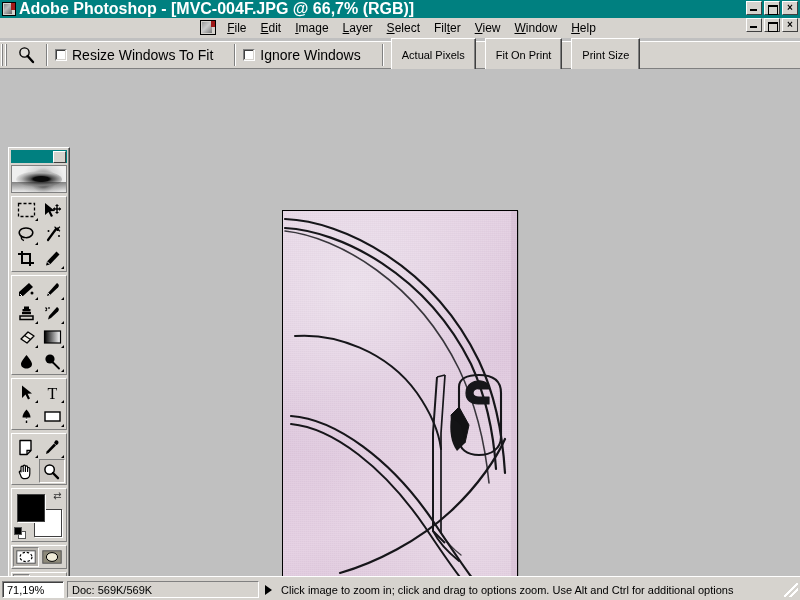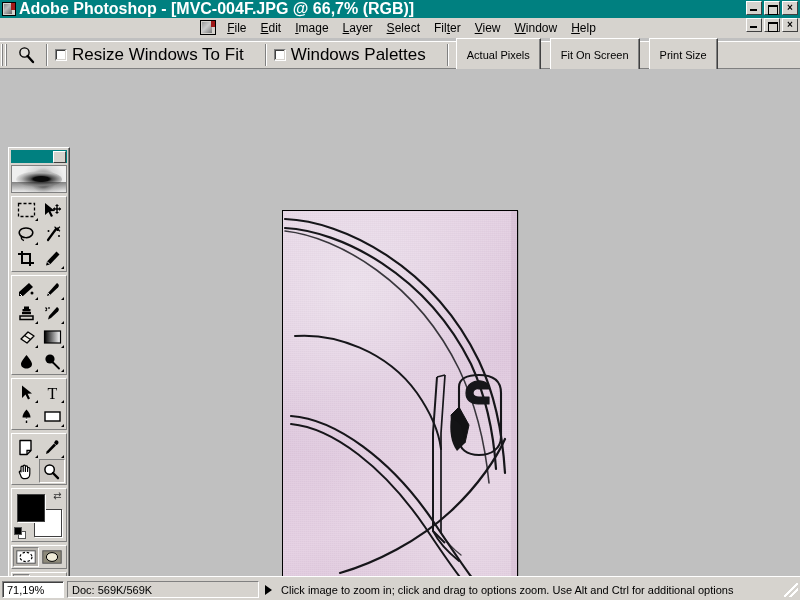--- a/index.html
+++ b/index.html
@@ -147,21 +147,21 @@
     flex: 0 0 auto;
   }
   .opt-sep {
     width: 1px; height: 22px; margin: 0 7px;
     border-left: 1px solid #808080;
     border-right: 1px solid #ffffff;
     flex: 0 0 auto;
   }
   .opt-check {
     display: flex; align-items: center; gap: 5px;
-    font-size: 17px; color:#000; white-space: nowrap;
+    font-size: 14px; color:#000; white-space: nowrap;
   }
   .cbox {
     width: 12px; height: 12px;
     background: #ffffff;
     border-top: 1px solid #808080;
     border-left: 1px solid #808080;
     border-right: 1px solid #ffffff;
     border-bottom: 1px solid #ffffff;
     box-shadow: inset -1px -1px 0 #d6d3ce, inset 1px 1px 0 #404040;
     flex: 0 0 auto;
@@ -463,27 +463,27 @@
 
     <div class="opt-check" style="margin-right:14px">
       <span class="cbox"></span>
       <span>Resize Windows To Fit</span>
     </div>
 
     <div class="opt-sep"></div>
 
     <div class="opt-check" style="margin-right:14px">
       <span class="cbox"></span>
-      <span>Windows Palettes</span>
+      <span>Ignore Windows</span>
     </div>
 
     <div class="opt-sep"></div>
 
     <div class="opt-btn">Actual Pixels</div>
-    <div class="opt-btn">Fit On Screen</div>
+    <div class="opt-btn">Fit On Print</div>
     <div class="opt-btn">Print Size</div>
   </div>
 
   <div class="workspace">
 
     <div class="doc-canvas">
       <div class="photo"></div>
       <div class="photo-noise"></div>
       <svg class="sketch" viewBox="0 0 236 374">
         <defs>

